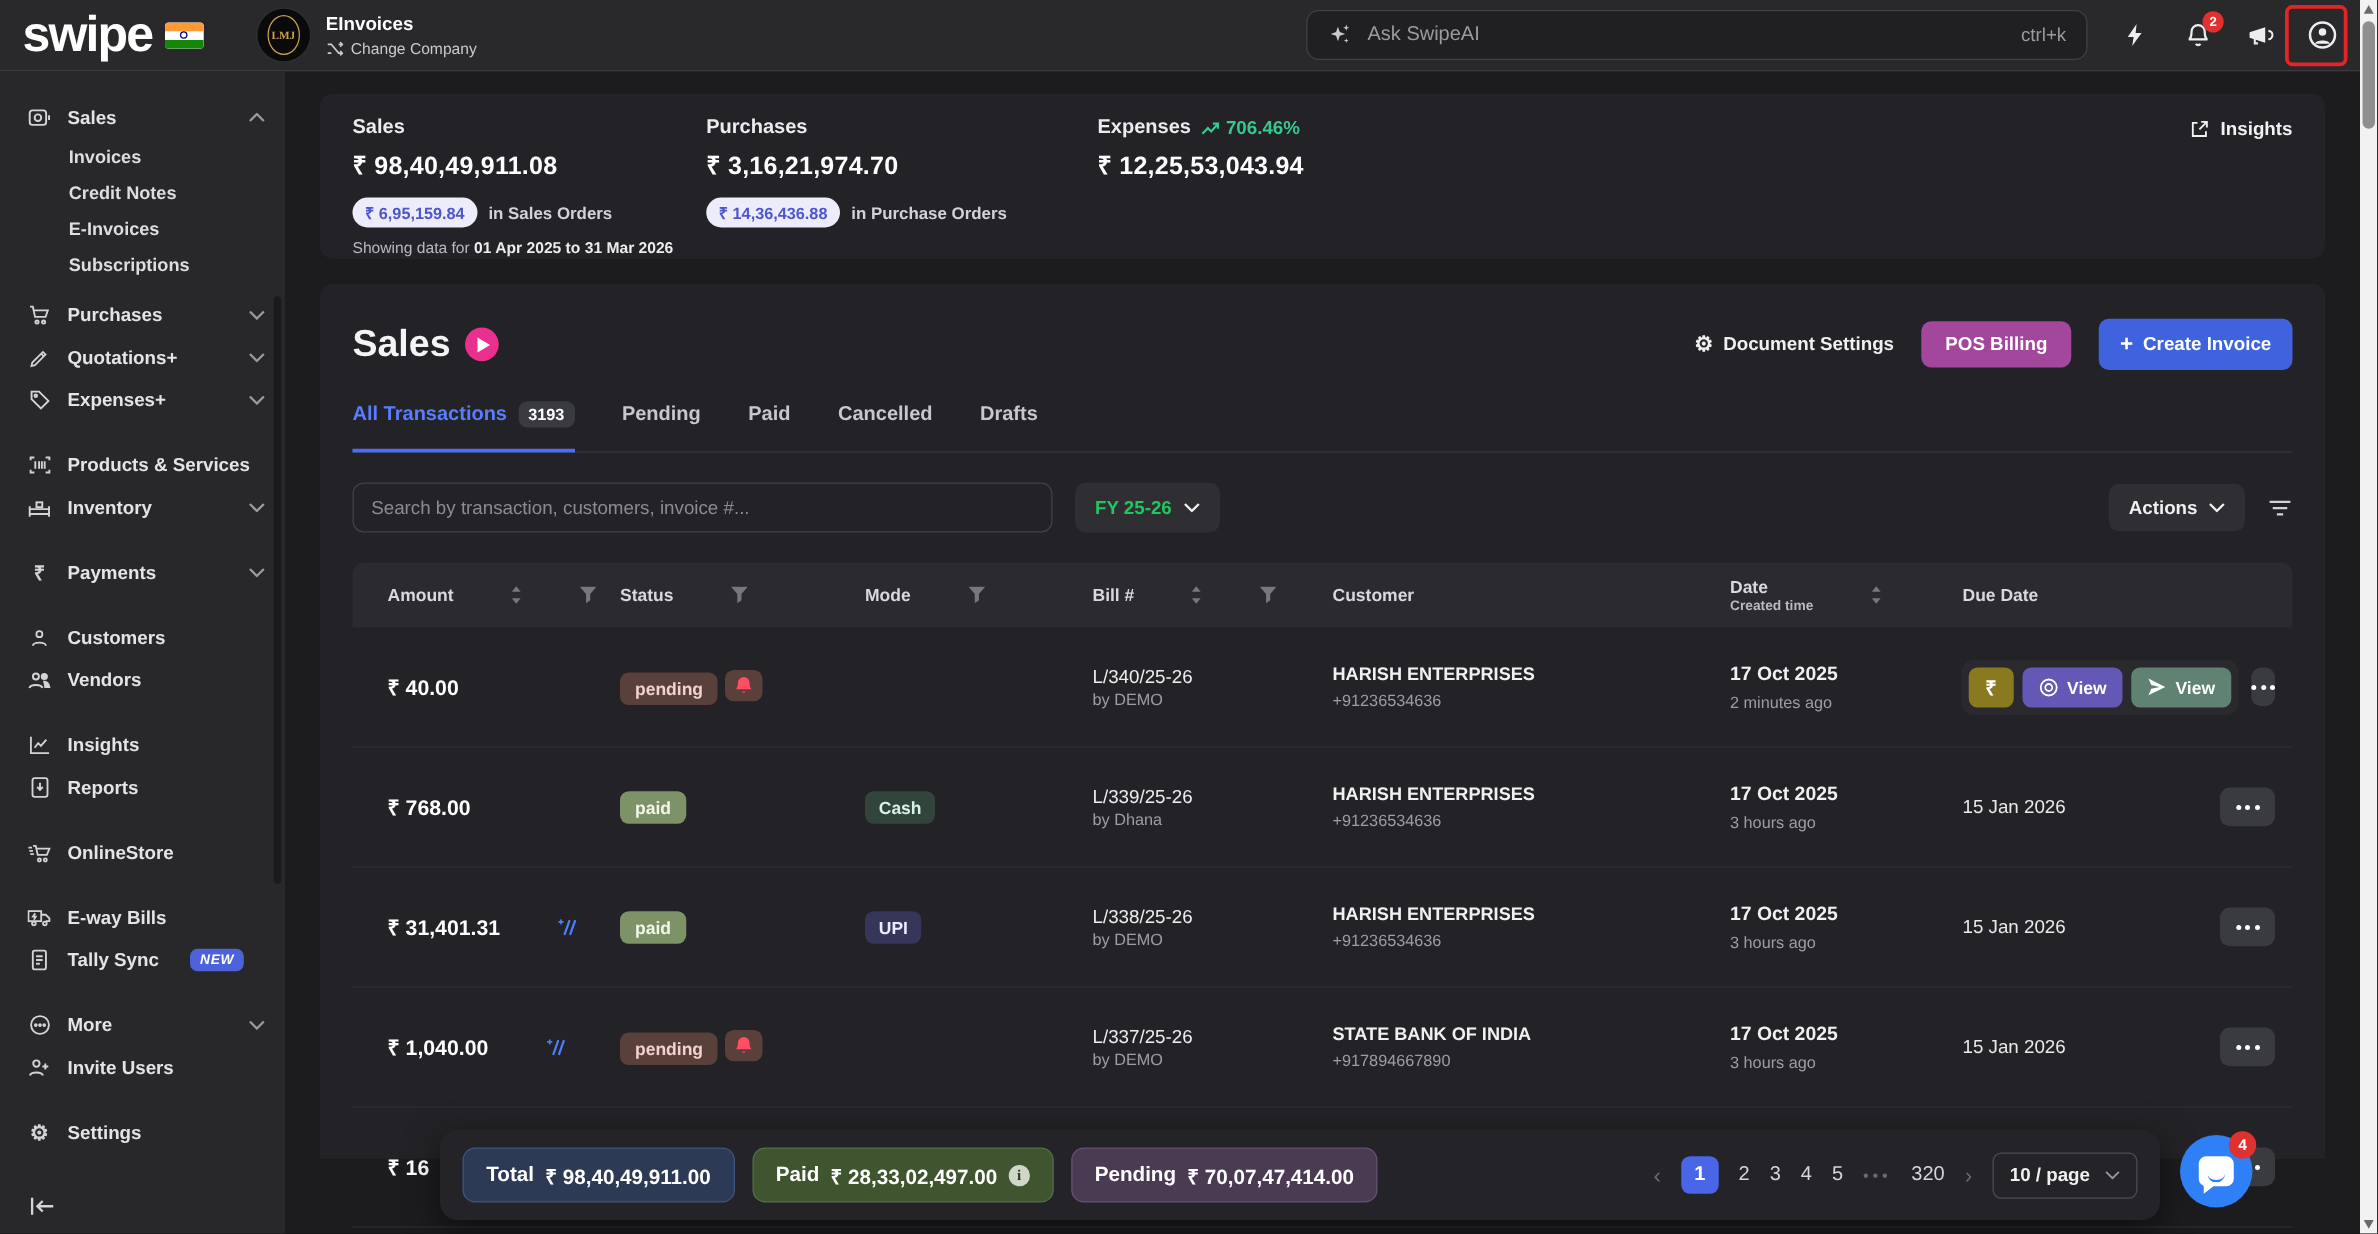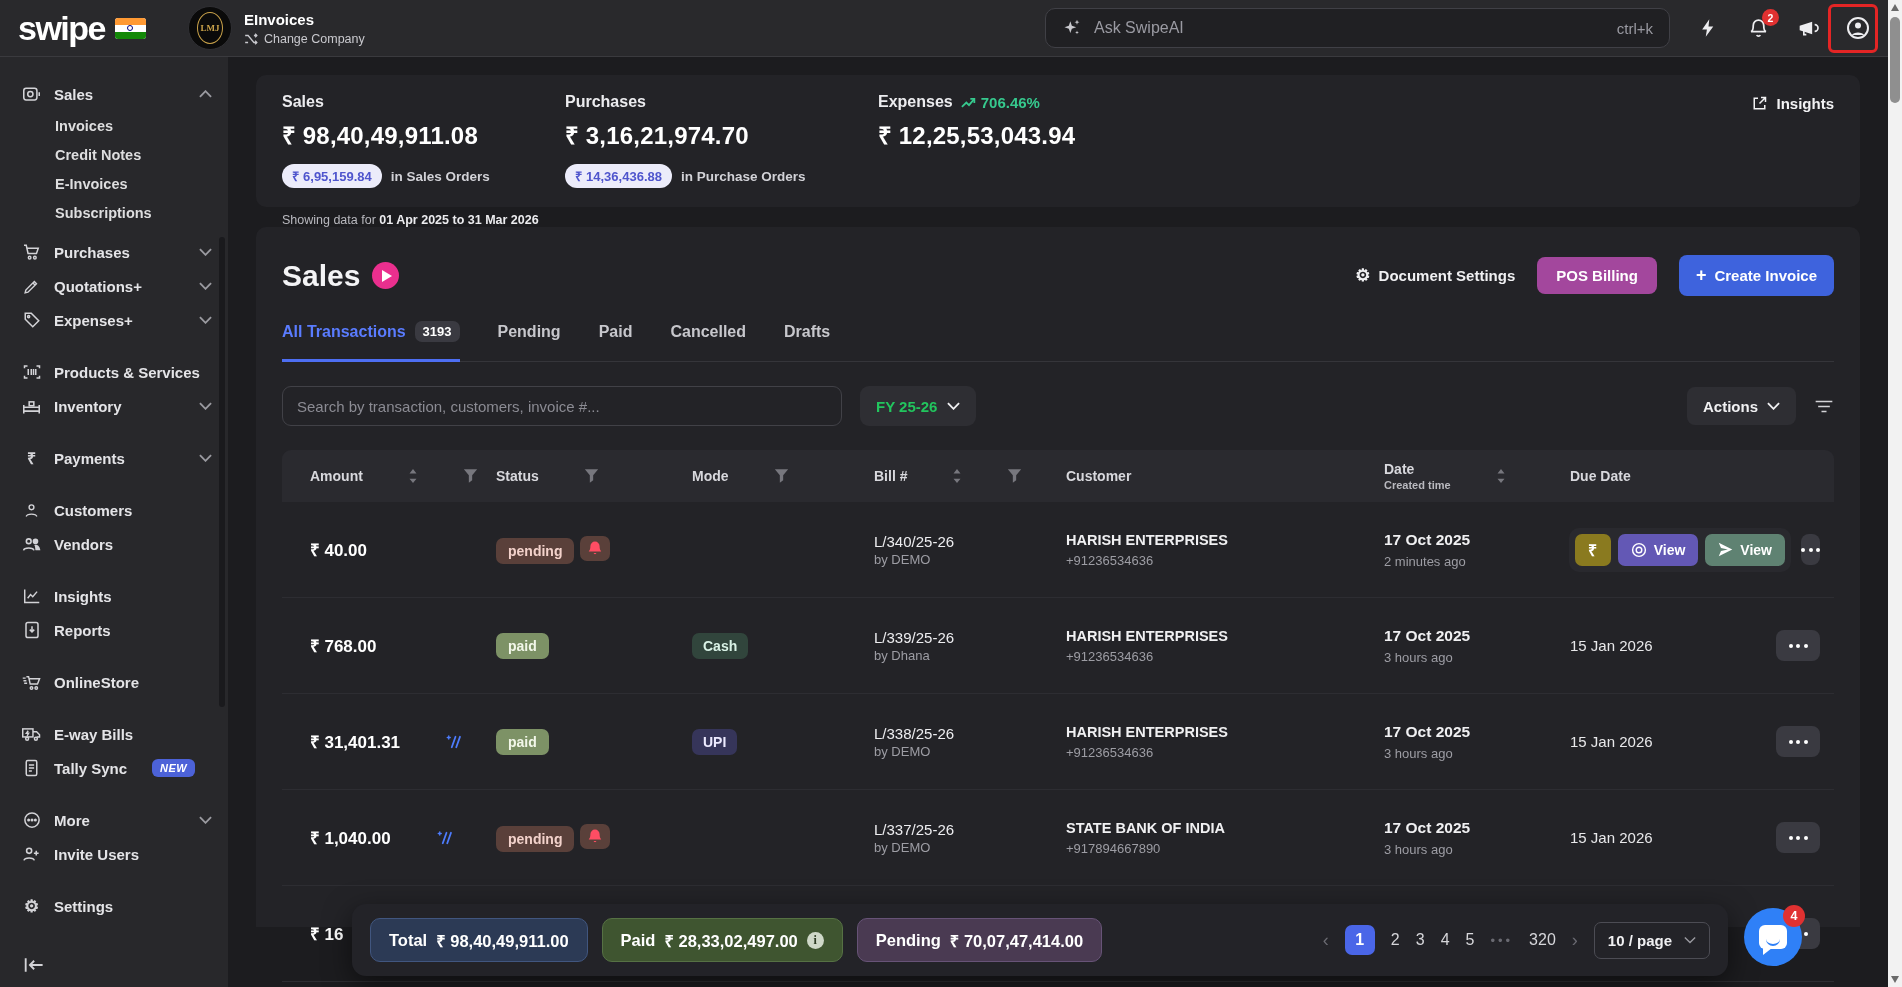--- a/index.html
+++ b/index.html
@@ -9,21 +9,21 @@
     background:#1c1c1f; font-family:"Liberation Sans",sans-serif; color:#e8e8ea;
   }
   svg { display:block; }
 
   
   .topbar {
     position:absolute; left:0; top:0; width:1888px; height:57px;
     background:#29292c; border-bottom:1px solid #3a3a3e;
     display:flex; align-items:center; padding:0 18px; z-index:8;
   }
-  .brand { font-size:34px; font-weight:800; color:#ffffff; letter-spacing:-1.5px; }
+  .brand { font-size:40px; font-weight:800; color:#ffffff; letter-spacing:-1.5px; }
   .flag { width:31px; height:21px; margin-left:10px; border-radius:3px; overflow:hidden; position:relative; background:#fff; }
   .flag .s1 { position:absolute; top:0; left:0; right:0; height:7px; background:#ff9933; }
   .flag .s3 { position:absolute; bottom:0; left:0; right:0; height:7px; background:#138808; }
   .flag .chakra { position:absolute; left:50%; top:50%; width:6px; height:6px; margin:-3px 0 0 -3px; border:1px solid #000080; border-radius:50%; }
   .company { display:flex; align-items:center; margin-left:42px; gap:12px; }
   .company-logo {
     width:44px; height:44px; border-radius:50%; background:#0a0a0a; border:1px solid #2f2f33;
     display:flex; align-items:center; justify-content:center;
   }
   .company-logo .oval {
@@ -73,25 +73,25 @@
   
   .main { position:absolute; left:228px; top:57px; right:14px; bottom:0; background:#1c1c1f; }
 
   .stats-card {
     position:relative; margin:18px 28px 0 28px; background:#232327; border-radius:10px;
     padding:18px 26px 16px 26px; height:132px; display:flex;
   }
   .stat { display:flex; flex-direction:column; }
   .stat.b1 { width:283px; } .stat.b2 { width:313px; } .stat.b3 { width:340px; }
   .stat-label { font-size:16px; font-weight:700; color:#ececef; display:flex; align-items:center; gap:8px; }
-  .stat-value { font-size:24px; font-weight:700; color:#ffffff; margin-top:7px; letter-spacing:.2px; }
+  .stat-value { font-size:20px; font-weight:700; color:#ffffff; margin-top:7px; letter-spacing:.2px; }
   .stat-pill-row { display:flex; align-items:center; gap:9px; margin-top:13px; }
   .stat-pill { background:#ececfa; color:#4f55cd; font-weight:700; font-size:13px; border-radius:12px; padding:3px 10px; }
   .stat-suffix { font-size:13.5px; font-weight:600; color:#d2d2d7; }
-  .showing { margin-top:25px; font-size:12.5px; color:#b9b9bf; }
+  .showing { margin-top:9px; font-size:12.5px; color:#b9b9bf; }
   .showing b { color:#ececef; }
   .trend { display:flex; align-items:center; gap:4px; color:#36c98e; font-size:15px; font-weight:600; }
   .insights-link { position:absolute; right:26px; top:20px; display:flex; align-items:center; gap:9px; font-size:15px; font-weight:700; color:#f2f2f4; cursor:pointer; }
 
   
   .sales-card {
     position:relative; margin:20px 28px 0 28px; background:#232327;
     border-radius:10px 10px 0 0; padding:28px 26px 0 26px; height:700px;
   }
   .sales-head { display:flex; align-items:center; }

